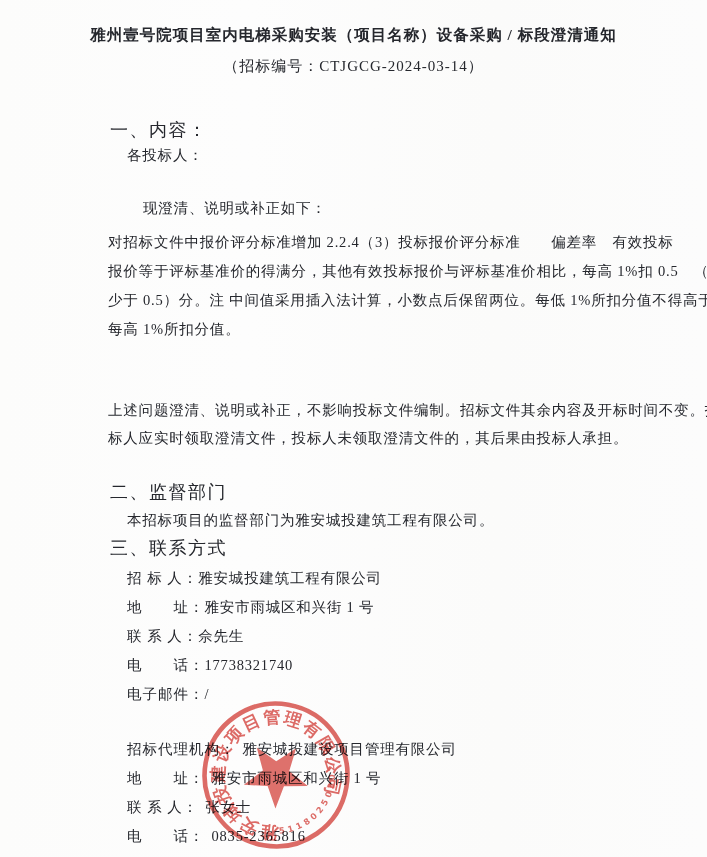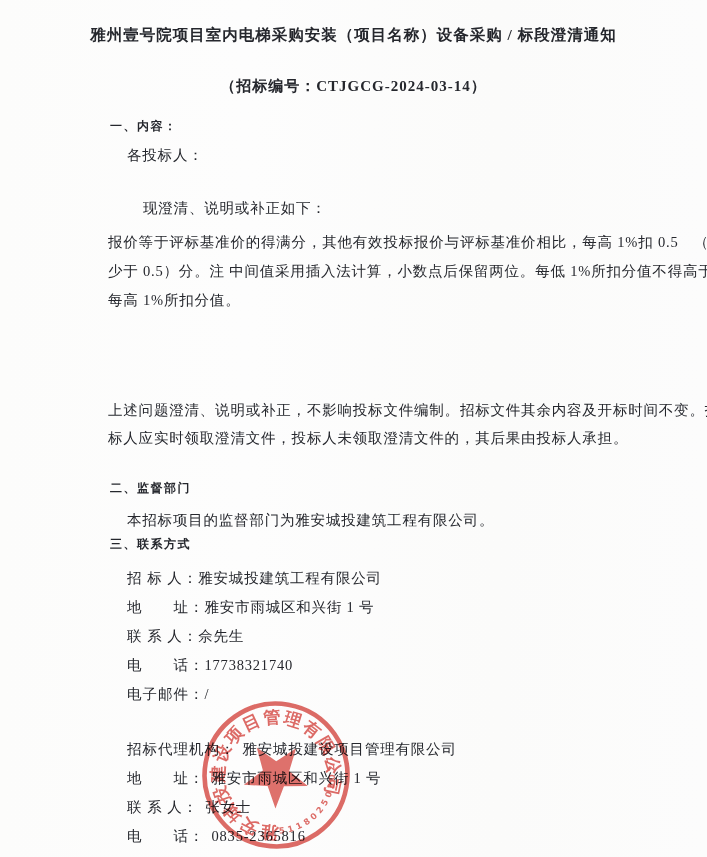--- a/index.html
+++ b/index.html
@@ -8,23 +8,23 @@
     background:linear-gradient(90deg,#fcfcfb 0%,#fdfdfd 35%,#fbfbfa 70%,#fcfcfc 100%);
     font-family:"Liberation Serif","DejaVu Serif",serif;
     color:#25272d;
   }
   .title {
     position:absolute; left:0; right:0; top:25px; text-align:center;
     font-weight:bold; font-size:15.5px; letter-spacing:1px; white-space:nowrap;
   }
   .subtitle {
     position:absolute; left:0; right:0; top:57px; text-align:center;
-    font-weight:bold; font-size:15px; letter-spacing:1px;margin-top:20px;
+    font-weight:normal; font-size:15px; letter-spacing:1px;
   }
-  .h { position:absolute; font-weight:bold; font-size:12px; letter-spacing:1.5px; white-space:nowrap; }
+  .h { position:absolute; font-weight:normal; font-size:18px; letter-spacing:1.5px; white-space:nowrap; }
   .t { position:absolute; font-size:14.5px; letter-spacing:0.8px; white-space:nowrap; }
   .para { position:absolute; left:108px; width:530px; }
   .para .ln { height:29px; line-height:29px; font-size:14.5px; letter-spacing:0.8px; white-space:nowrap; }
   .para.tight .ln { height:28px; line-height:28px; }
   .rows { position:absolute; left:127px; }
   .row { height:29px; line-height:29px; font-size:14.5px; white-space:nowrap; }
   .row .lab { letter-spacing:1px; }
   .row .val { letter-spacing:0.8px;margin-top:8px; }
   .rows.agency .row .val { margin-left:7px; }
   .seal {
@@ -38,20 +38,21 @@
 <div class="page">
 
   <div class="title">雅州壹号院项目室内电梯采购安装（项目名称）设备采购 / 标段澄清通知</div>
   <div class="subtitle">（招标编号：CTJGCG-2024-03-14）</div>
 
   <div class="h" style="left:110px; top:118px;">一、内容：</div>
   <div class="t" style="left:127px; top:146px;text-align:center;">各投标人：</div>
   <div class="t" style="left:143px; top:199px;">现澄清、说明或补正如下：</div>
 
   <div class="para" style="top:228px;">
+    <div class="ln">对招标文件中报价评分标准增加 2.2.4（3）投标报价评分标准　　偏差率　有效投标</div>
     <div class="ln">报价等于评标基准价的得满分，其他有效投标报价与评标基准价相比，每高 1%扣 0.5　（不</div>
     <div class="ln">少于 0.5）分。注 中间值采用插入法计算，小数点后保留两位。每低 1%所扣分值不得高于</div>
     <div class="ln">每高 1%所扣分值。</div>
   </div>
 
   <div class="para tight" style="top:396px;">
     <div class="ln">上述问题澄清、说明或补正，不影响投标文件编制。招标文件其余内容及开标时间不变。投</div>
     <div class="ln">标人应实时领取澄清文件，投标人未领取澄清文件的，其后果由投标人承担。</div>
   </div>
 

